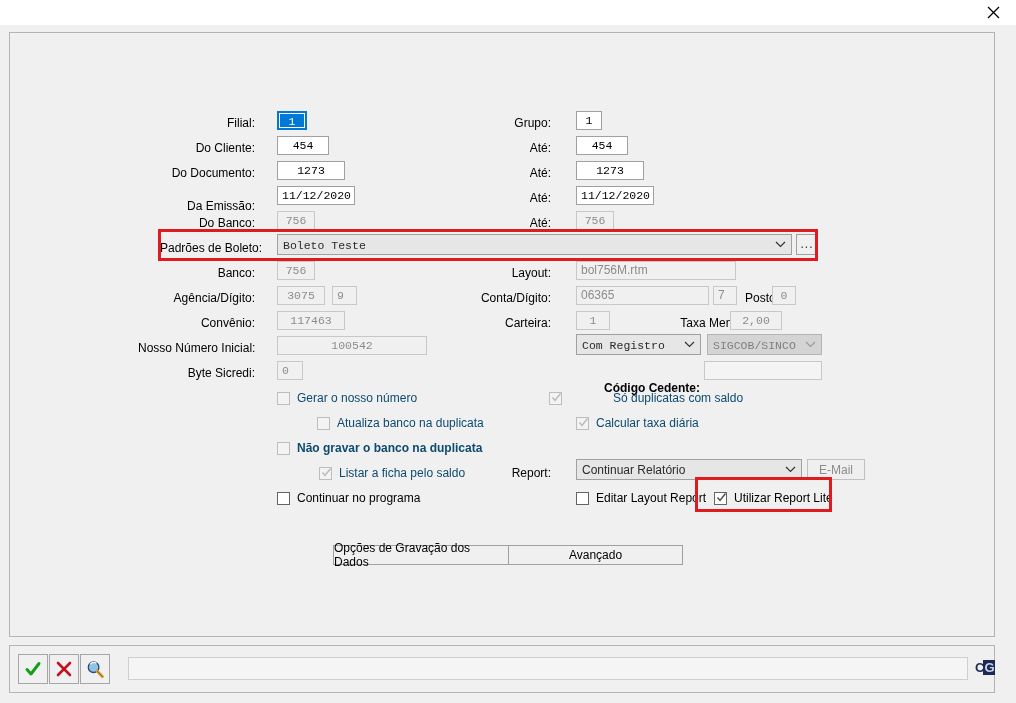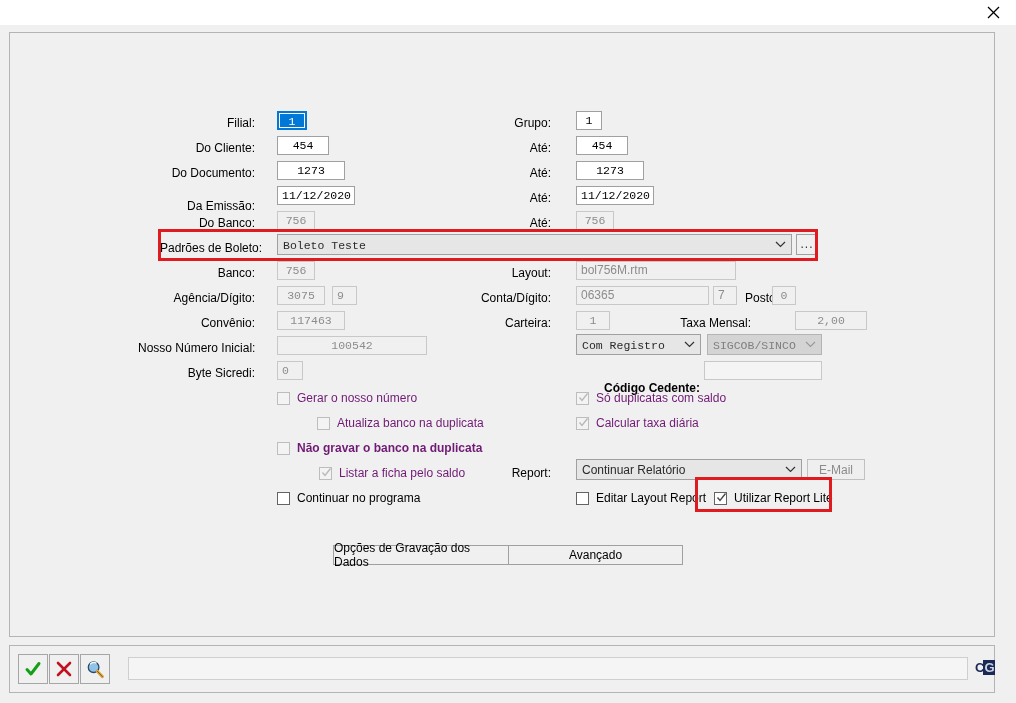--- a/index.html
+++ b/index.html
@@ -141,21 +141,21 @@
     width:13px;height:13px;box-sizing:border-box;
     border:1px solid #646464;background:#fff;
     display:inline-block;position:relative;flex:0 0 auto;
   }
   .cbox.dis{border-color:#bdbdbd;background:#f3f3f3;}
   .cbox .tick{
     position:absolute;left:1px;top:-1px;
     width:11px;height:11px;
   }
   .cblabel{margin-left:7px;font-size:12px;color:#000;}
-  .cblabel.dis{color:#701a75;}
+  .cblabel.dis{color:#0c4a6e;}
 
   
   .hl{
     position:absolute;
     border:3px solid #e01b20;
     box-sizing:border-box;
     pointer-events:none;
   }
 
   
@@ -248,21 +248,21 @@
     <div class="fld ro lft sans" style="left:703px;top:253px;width:24px;">7</div>
     <div class="lbl" style="left:731px;top:258px;width:38px;">Posto:</div>
     <div class="fld ro ctr" style="left:762px;top:253px;width:24px;">0</div>
 
     <div class="lbl" style="left:170px;top:283px;width:75px;">Convênio:</div>
     <div class="fld ro" style="left:267px;top:278px;width:68px;">117463</div>
 
     <div class="lbl" style="left:481px;top:283px;width:60px;">Carteira:</div>
     <div class="fld ro ctr" style="left:566px;top:278px;width:34px;">1</div>
     <div class="lbl" style="left:655px;top:283px;width:86px;">Taxa Mensal:</div>
-    <div class="fld ro" style="left:785px;top:278px;width:72px;">2,00</div>
+    <div class="fld ro" style="left:720px;top:278px;width:52px;">2,00</div>
 
     <div class="lbl" style="left:128px;top:308px;width:117px;">Nosso Número Inicial:</div>
     <div class="fld ro" style="left:267px;top:303px;width:150px;">100542</div>
 
     <div class="combo grey mono" style="left:566px;top:301px;width:125px;">
       <div class="ctext">Com Registro</div>
       <div class="carrow">
         <svg width="11" height="7" viewBox="0 0 11 7">
             <polyline points="1,1 5.5,5.5 10,1" fill="none" stroke="#333" stroke-width="1.2"></polyline>
           </svg>
@@ -301,21 +301,21 @@
             <polyline points="1.5,5.5 4,8.5 9.5,1.5" fill="none" stroke="#b9b9b9" stroke-width="1.4"></polyline>
           </svg>
       </span>
       <span class="cblabel dis">Listar a ficha pelo saldo</span>
     </div>
     <div class="cbrow" style="left:267px;top:458px;">
       <span class="cbox"></span>
       <span class="cblabel">Continuar no programa</span>
     </div>
 
-    <div class="cbrow" style="left:566px;top:358px;">
+    <div class="cbrow" style="left:539px;top:358px;gap:44px;">
       <span class="cbox dis">
         <svg class="tick" viewBox="0 0 11 11">
             <polyline points="1.5,5.5 4,8.5 9.5,1.5" fill="none" stroke="#b9b9b9" stroke-width="1.4"></polyline>
           </svg>
       </span>
       <span class="cblabel dis">Só duplicatas com saldo</span>
     </div>
     <div class="cbrow" style="left:566px;top:383px;">
       <span class="cbox dis">
         <svg class="tick" viewBox="0 0 11 11">

